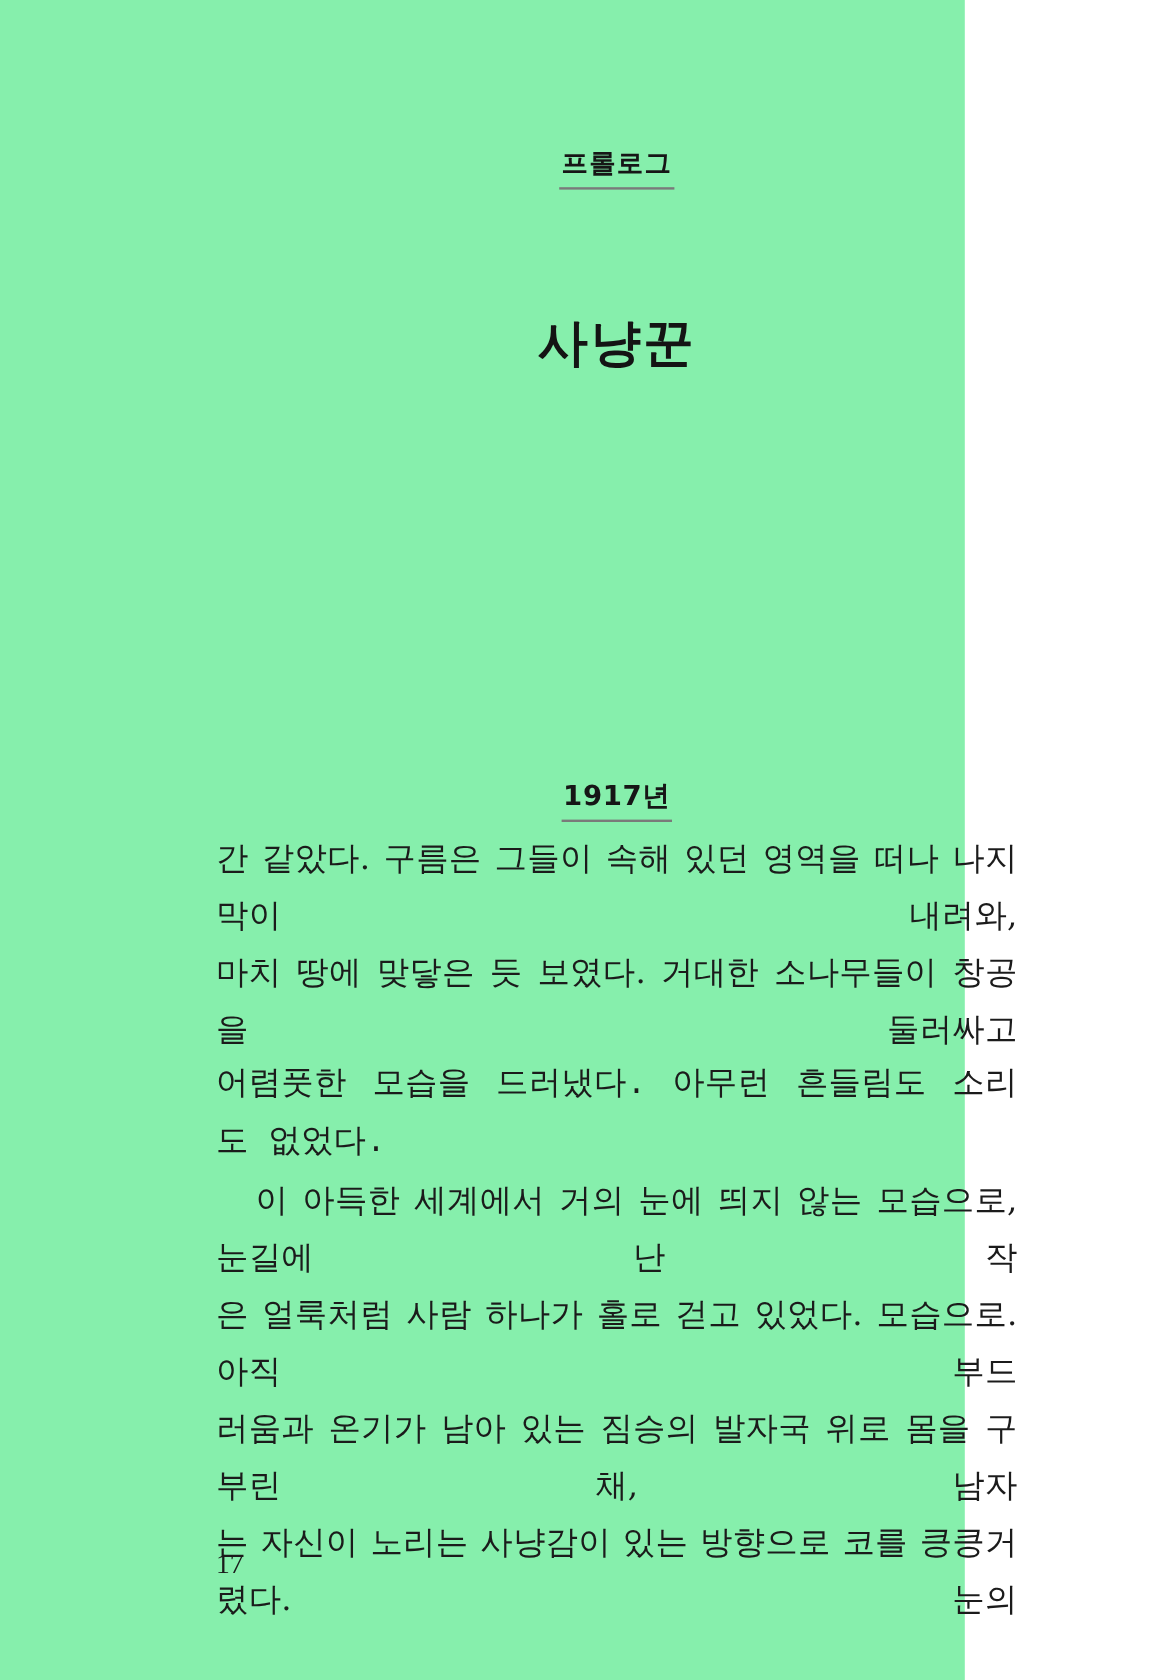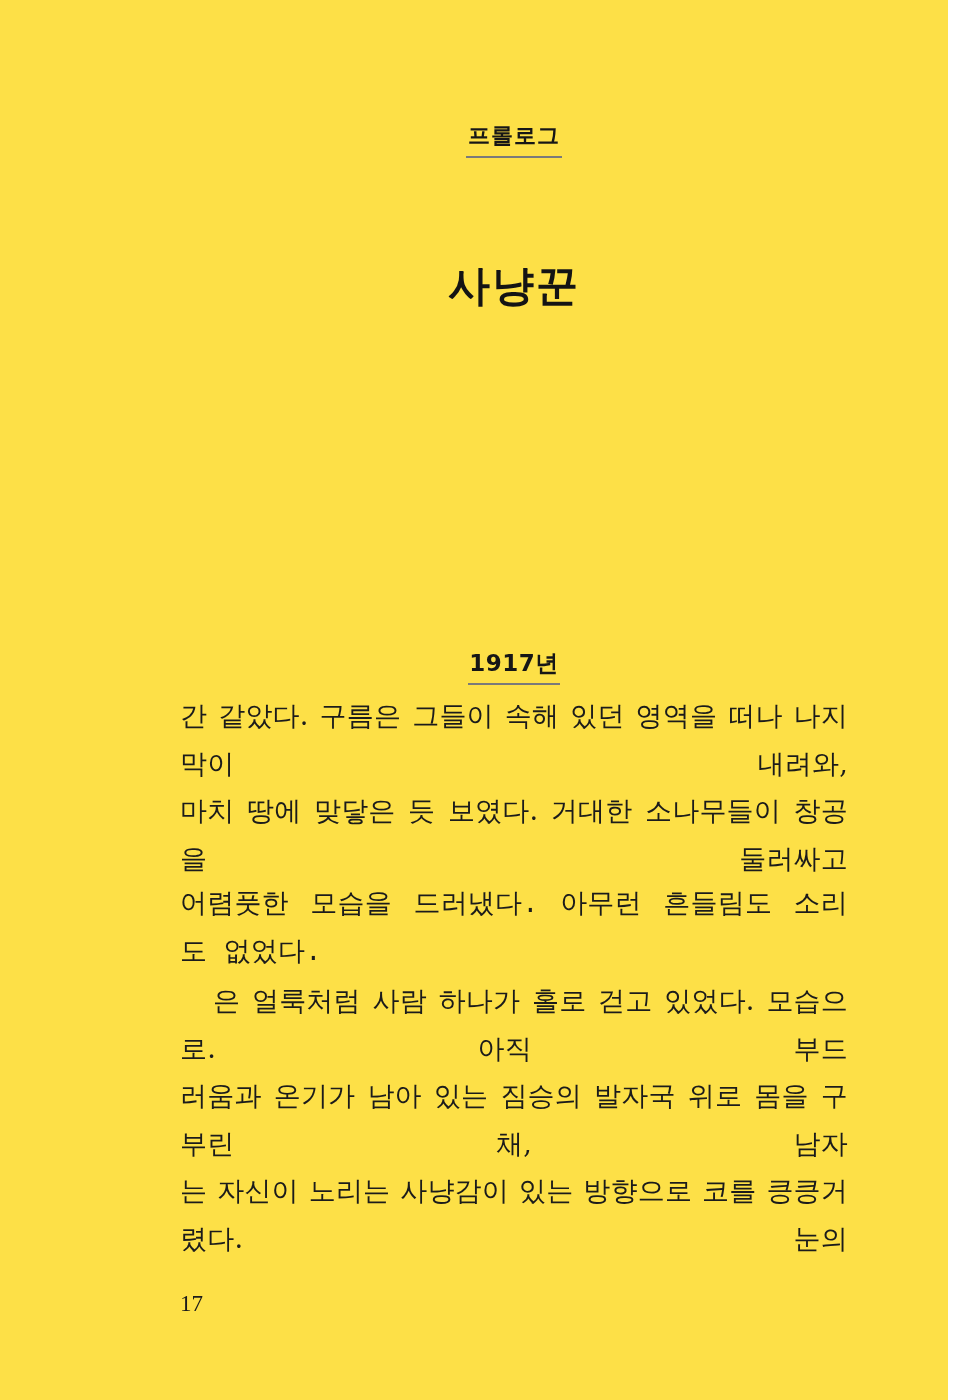--- a/index.html
+++ b/index.html
@@ -5,22 +5,22 @@
   * { margin: 0; padding: 0; box-sizing: border-box; }
   html, body {
     width: 960px; height: 1400px;
     background: #ffffff;
     font-family: "DejaVu Serif", serif;
     color: #1b1b1b;
     overflow: hidden;
   }
   .page {
     position: relative;
-    width: 948px; height: 1400px;
-    background: #fde047;
+    width: 804px; height: 1400px;
+    background: #86efac;
   }
   
   .content-col {
     position: absolute;
     left: 180px;
     width: 668px;
     top: 0;
     height: 100%;
   }
   .running-head {
@@ -115,20 +115,21 @@
     </div>
 
     <div class="body-text">
 
     <div class="para">
           <div class="line">간 같았다. 구름은 그들이 속해 있던 영역을 떠나 나지막이 내려와,</div>
           <div class="line">마치 땅에 맞닿은 듯 보였다. 거대한 소나무들이 창공을 둘러싸고</div>
           <div class="line last-line">어렴풋한 모습을 드러냈다. 아무런 흔들림도 소리도 없었다.</div>
         </div>
         <div class="para para-indent">
+          <div class="line">이 아득한 세계에서 거의 눈에 띄지 않는 모습으로, 눈길에 난 작</div>
           <div class="line">은 얼룩처럼 사람 하나가 홀로 걷고 있었다. 모습으로. 아직 부드</div>
           <div class="line">러움과 온기가 남아 있는 짐승의 발자국 위로 몸을 구부린 채, 남자</div>
           <div class="line">는 자신이 노리는 사냥감이 있는 방향으로 코를 킁킁거렸다. 눈의</div>
         </div>
       </div>
 
     <div class="page-number">17</div>
 
   </div>
 </div>

